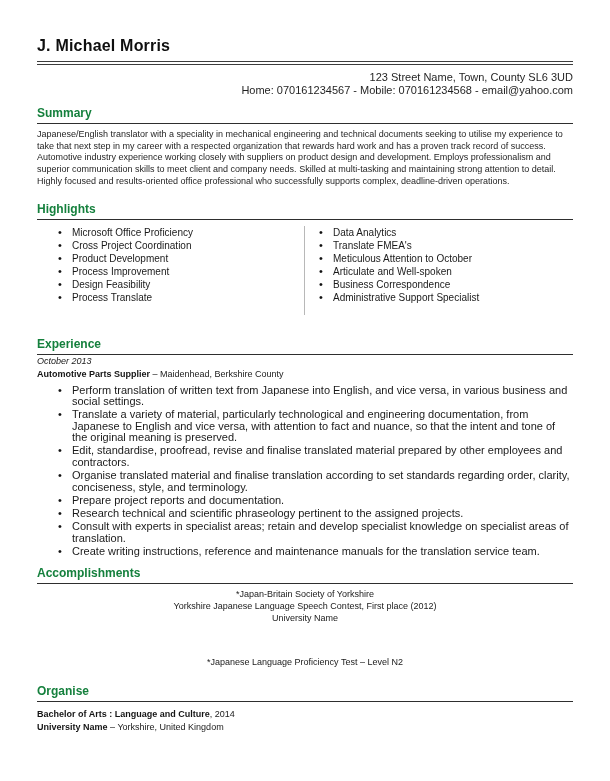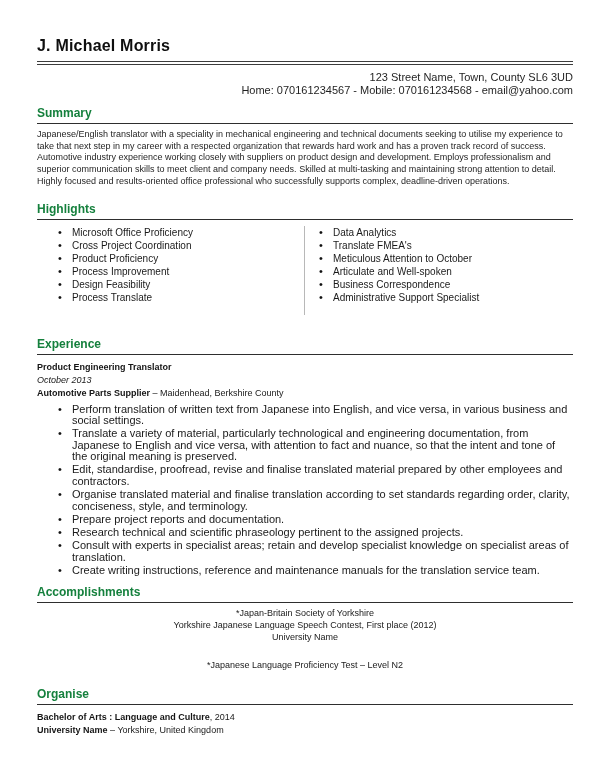--- a/index.html
+++ b/index.html
@@ -38,21 +38,21 @@
   .job-title { margin-top: 6px; font-size: 9px; line-height: 13px; font-weight: bold; color: #151515; }
   .job-date  { font-size: 9px; line-height: 13px; font-style: italic; }
   .job-emp   { font-size: 9px; line-height: 13px; }
   .b { font-weight: bold; color: #151515; }
   ul.exp { list-style: none; margin: 4px 0 0 0; padding: 0 0 0 20px; font-size: 11px; line-height: 11.6px; }
   ul.exp li { position: relative; padding-left: 15px; margin-bottom: 1.5px; }
   ul.exp li::before { content: "\2022"; position: absolute; left: 1px; top: 0; font-size: 11px; color: #111; }
 
   
   .acc { margin-top: 5px; text-align: center; font-size: 9px; line-height: 11.7px; }
-  .acc-group + .acc-group { margin-top: 17px; }
+  .acc-group + .acc-group { margin-top: 33px; }
 
   
   .edu { margin-top: 6px; font-size: 9px; line-height: 13px; }
 </style>
 </head>
 <body>
 
 <div class="page">
 
   <header>
@@ -68,39 +68,38 @@
     <h2 class="sec">Summary</h2>
     <p class="body-text">Japanese/English translator with a speciality in mechanical engineering and technical documents seeking to utilise my experience to take that next step in my career with a respected organization that rewards hard work and has a proven track record of success. Automotive industry experience working closely with suppliers on product design and development. Employs professionalism and superior communication skills to meet client and company needs. Skilled at multi-tasking and maintaining strong attention to detail. Highly focused and results-oriented office professional who successfully supports complex, deadline-driven operations.</p>
   </section>
 
   <section class="highlights">
     <h2 class="sec">Highlights</h2>
     <div class="hl-cols">
       <ul class="hl left">
         <li>Microsoft Office Proficiency</li>
         <li>Cross Project Coordination</li>
-        <li>Product Proficiency</li>
+        <li>Product Development</li>
         <li>Process Improvement</li>
         <li>Design Feasibility</li>
         <li>Process Translate</li>
       </ul>
       <ul class="hl right">
         <li>Data Analytics</li>
         <li>Translate FMEA's</li>
         <li>Meticulous Attention to October</li>
         <li>Articulate and Well-spoken</li>
         <li>Business Correspondence</li>
         <li>Administrative Support Specialist</li>
       </ul>
     </div>
   </section>
 
   <section class="experience">
     <h2 class="sec">Experience</h2>
-    <div class="job-title">Product Engineering Translator</div>
     <div class="job-date">October 2013</div>
     <div class="job-emp">
       <span class="b">Automotive Parts Supplier</span>
       <span>– Maidenhead, Berkshire County</span>
     </div>
     <ul class="exp">
       <li>Perform translation of written text from Japanese into English, and vice versa, in various business and social settings.</li>
       <li>Translate a variety of material, particularly technological and engineering documentation, from Japanese to English and vice versa, with attention to fact and nuance, so that the intent and tone of the original meaning is preserved.</li>
       <li>Edit, standardise, proofread, revise and finalise translated material prepared by other employees and contractors.</li>
       <li>Organise translated material and finalise translation according to set standards regarding order, clarity, conciseness, style, and terminology.</li>

